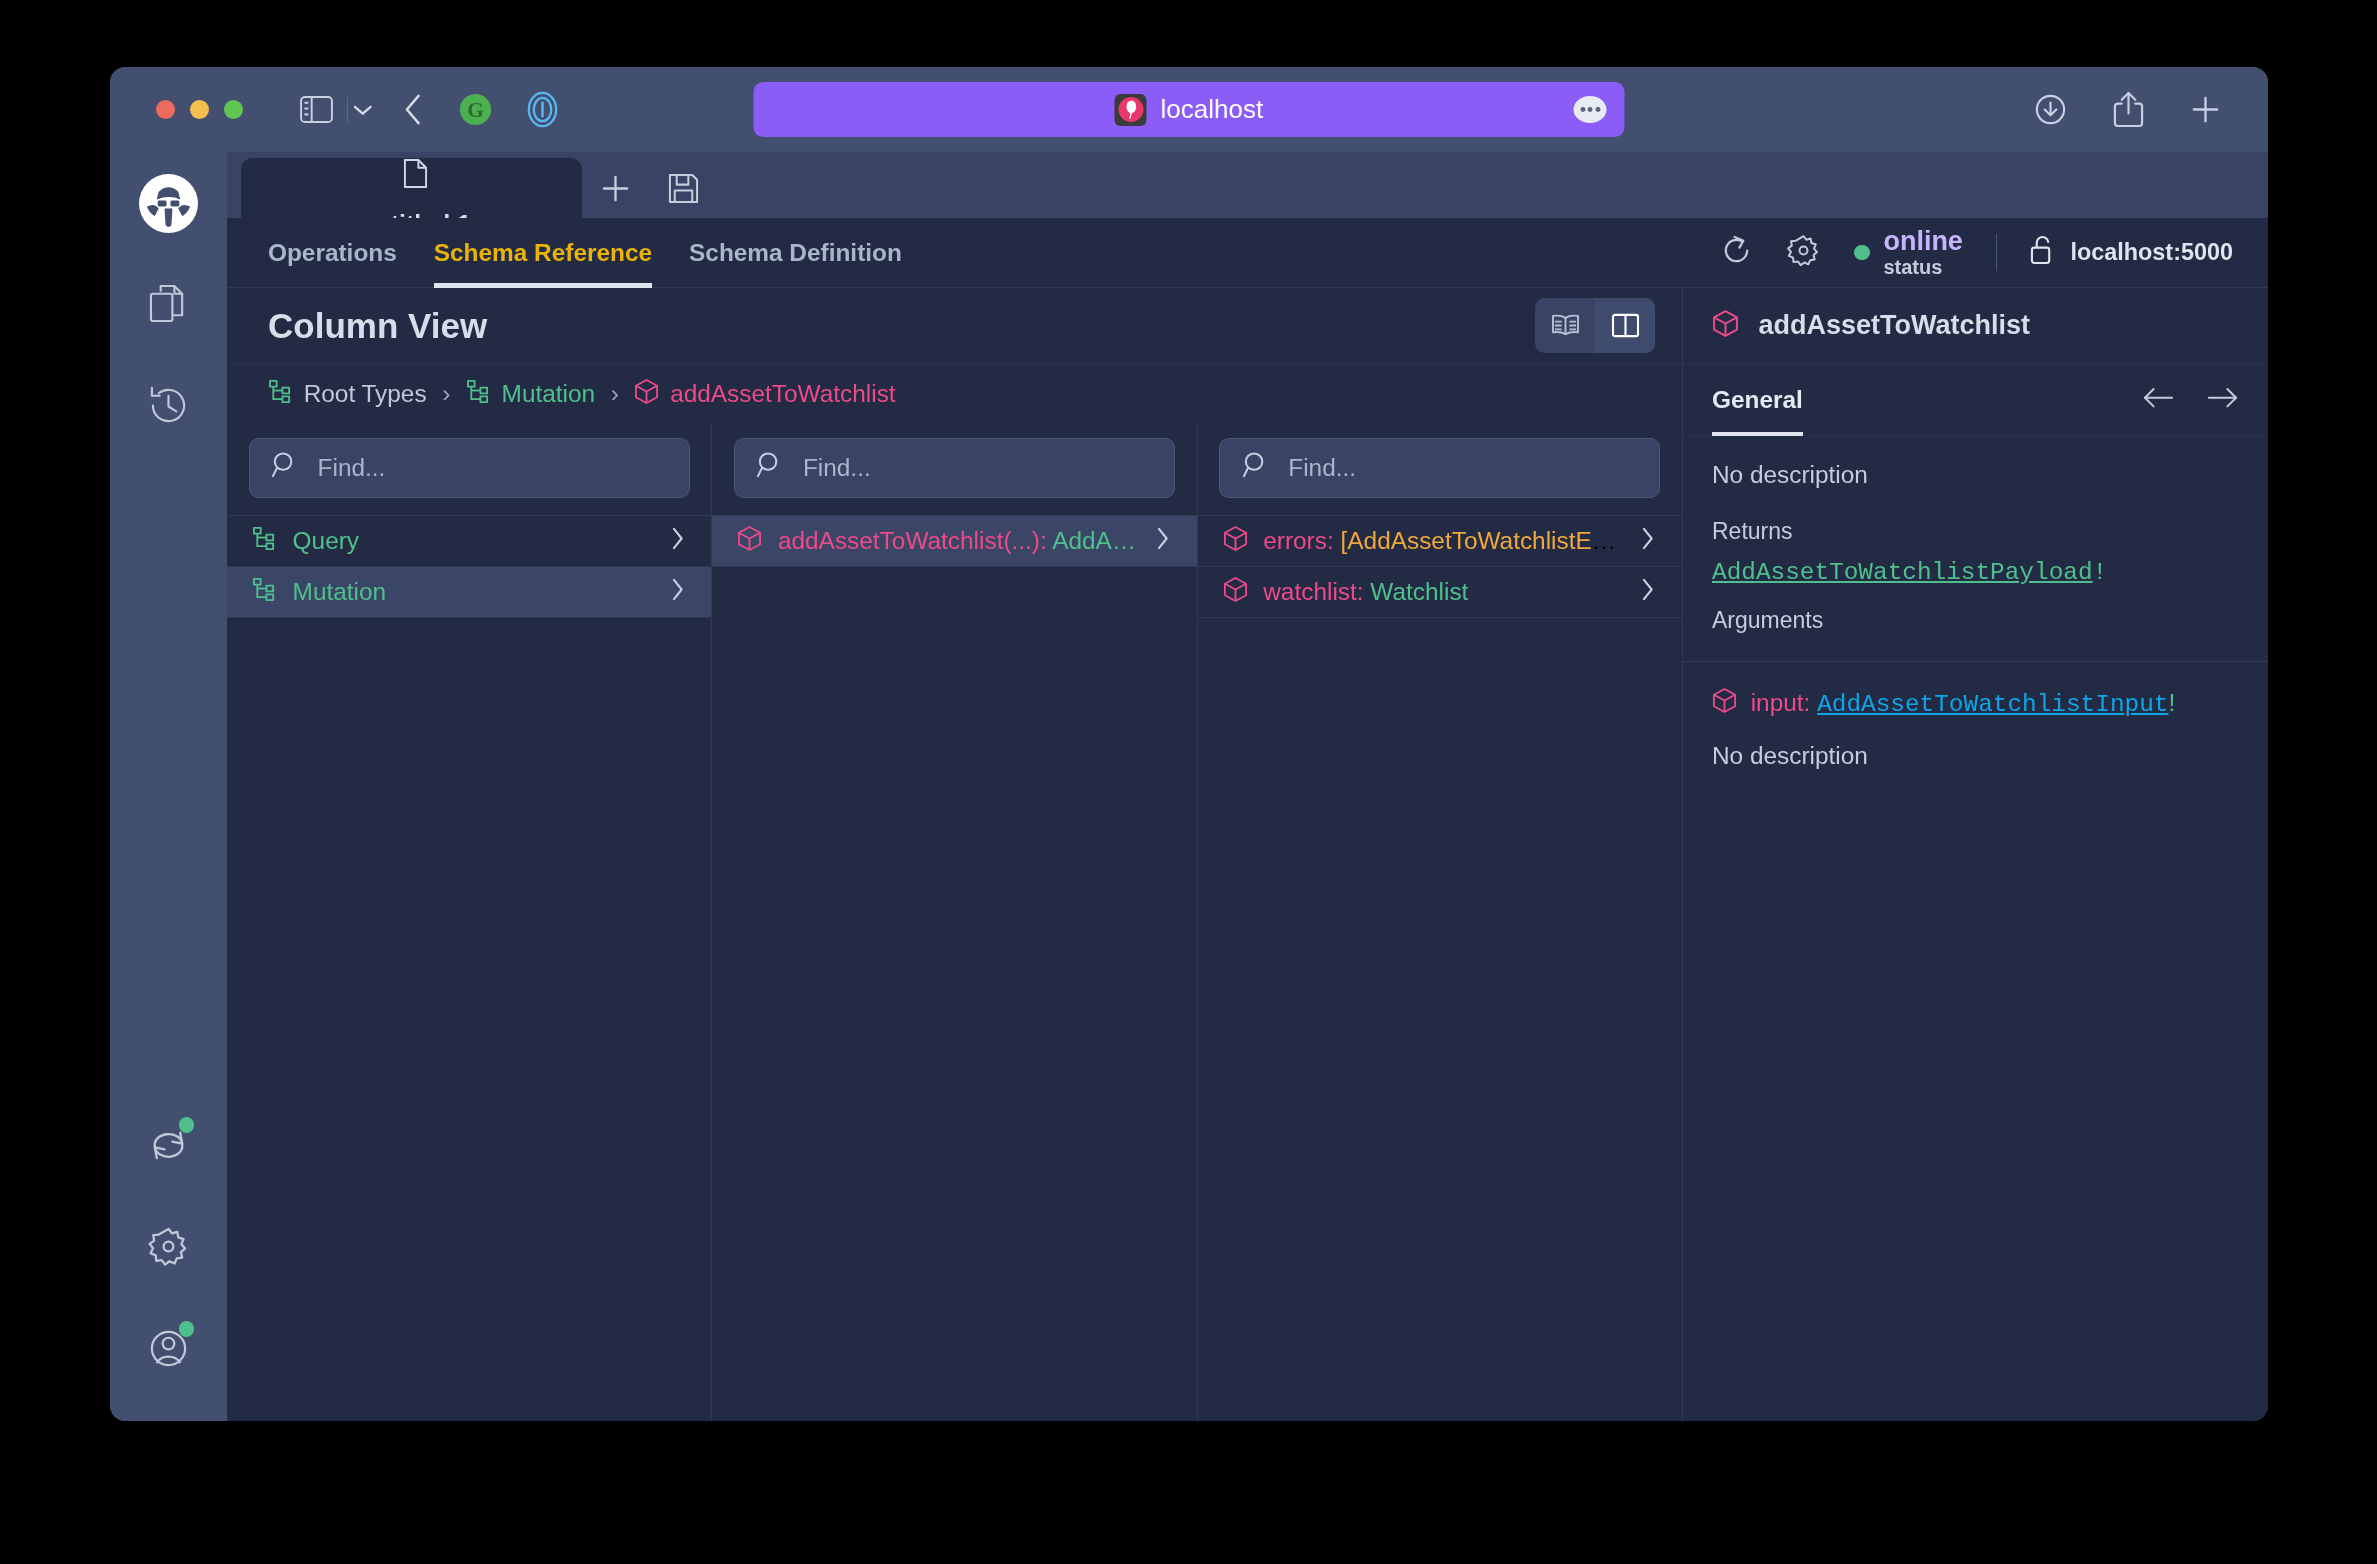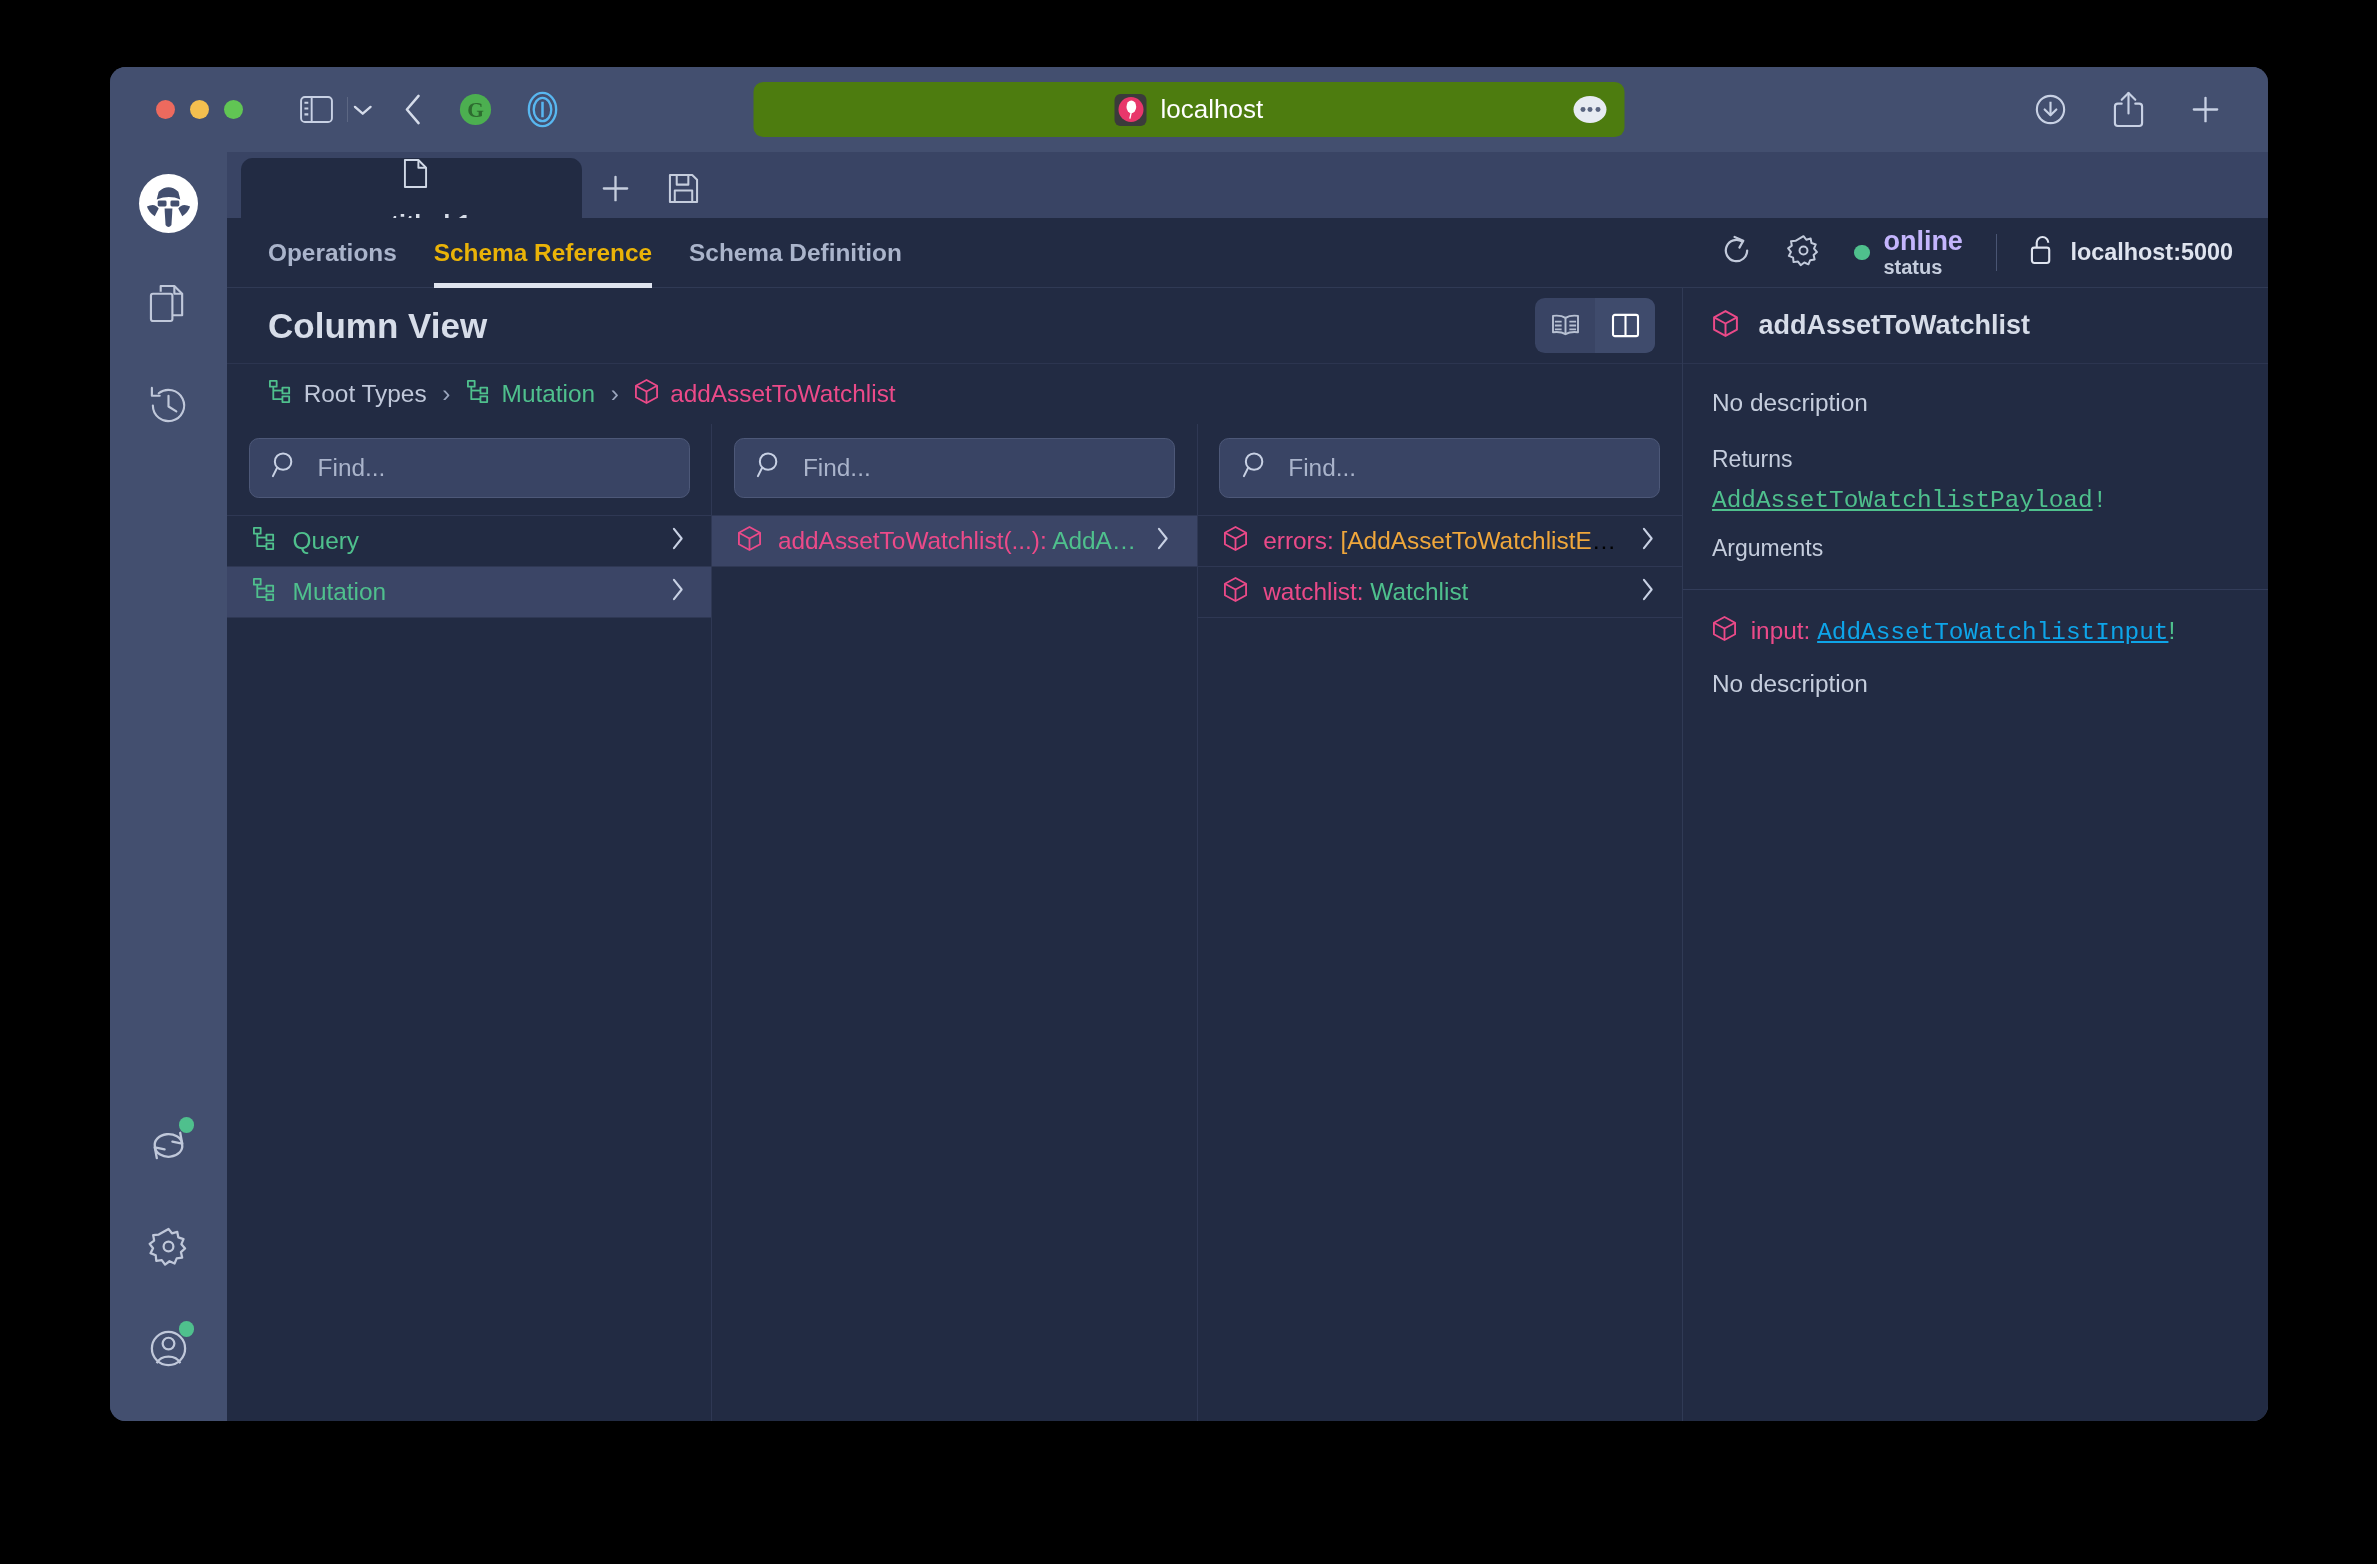--- a/index.html
+++ b/index.html
@@ -40,21 +40,21 @@
   .tb-icon { display: flex; align-items: center; justify-content: center; color: #c8d1e4; }
   .sidebar-toggle { margin-left: 57px; }
   .divider-v { width: 1px; height: 25px; background: #5c6783; margin: 0 3.9px 0 13.7px; }
   .back-btn { margin-left: 29px; }
   .gram-btn { margin-left: 31px; }
   .onep-btn { margin-left: 29px; }
 
   .urlbar {
     position: absolute; left: 50%; transform: translateX(-50%);
     width: 871px; height: 55px;
-    background: #4d7c0f;
+    background: #8b5cf6;
     border-radius: 9.8px;
     display: flex; align-items: center; justify-content: center;
     gap: 13.7px;
   }
   .favicon {
     width: 32px; height: 32px; border-radius: 5.9px;
     background: #3b3b3b;
     display: flex; align-items: center; justify-content: center;
   }
   .favicon .pill {
@@ -644,20 +644,37 @@
               <span>
                 <svg width="27" height="29" viewBox="0 0 26 28" fill="none" stroke="#ec4a89" stroke-width="1.9" stroke-linejoin="round">
                     <path d="M13 2 L24 8 V20 L13 26 L2 20 V8 Z"></path>
                     <path d="M2 8 L13 14 L24 8"></path>
                     <path d="M13 14 V26"></path>
                   </svg>
               </span>
               <span class="detail-title">addAssetToWatchlist</span>
             </div>
 
+            <div class="detail-tabs">
+              <span class="dtab active">General</span>
+              <span class="dtab-nav">
+                <span>
+                  <svg width="33" height="23.4" viewBox="0 0 34 24" fill="none" stroke="#c5cddd" stroke-width="2" stroke-linecap="round" stroke-linejoin="round">
+                      <line x1="3" y1="12" x2="31" y2="12"></line>
+                      <polyline points="12,3 3,12 12,21"></polyline>
+                    </svg>
+                </span>
+                <span>
+                  <svg width="33" height="23.4" viewBox="0 0 34 24" fill="none" stroke="#c5cddd" stroke-width="2" stroke-linecap="round" stroke-linejoin="round">
+                      <line x1="3" y1="12" x2="31" y2="12"></line>
+                      <polyline points="22,3 31,12 22,21"></polyline>
+                    </svg>
+                </span>
+              </span>
+            </div>
 
             <div class="detail-body">
               <div class="d-para">No description</div>
               <div class="d-head">Returns</div>
               <div class="mono">
                 <span class="ret-type">AddAssetToWatchlistPayload</span><span class="bang-green">!</span>
               </div>
               <div class="sp20"></div>
               <div class="d-head">Arguments</div>
               <div class="d-divider"></div>

